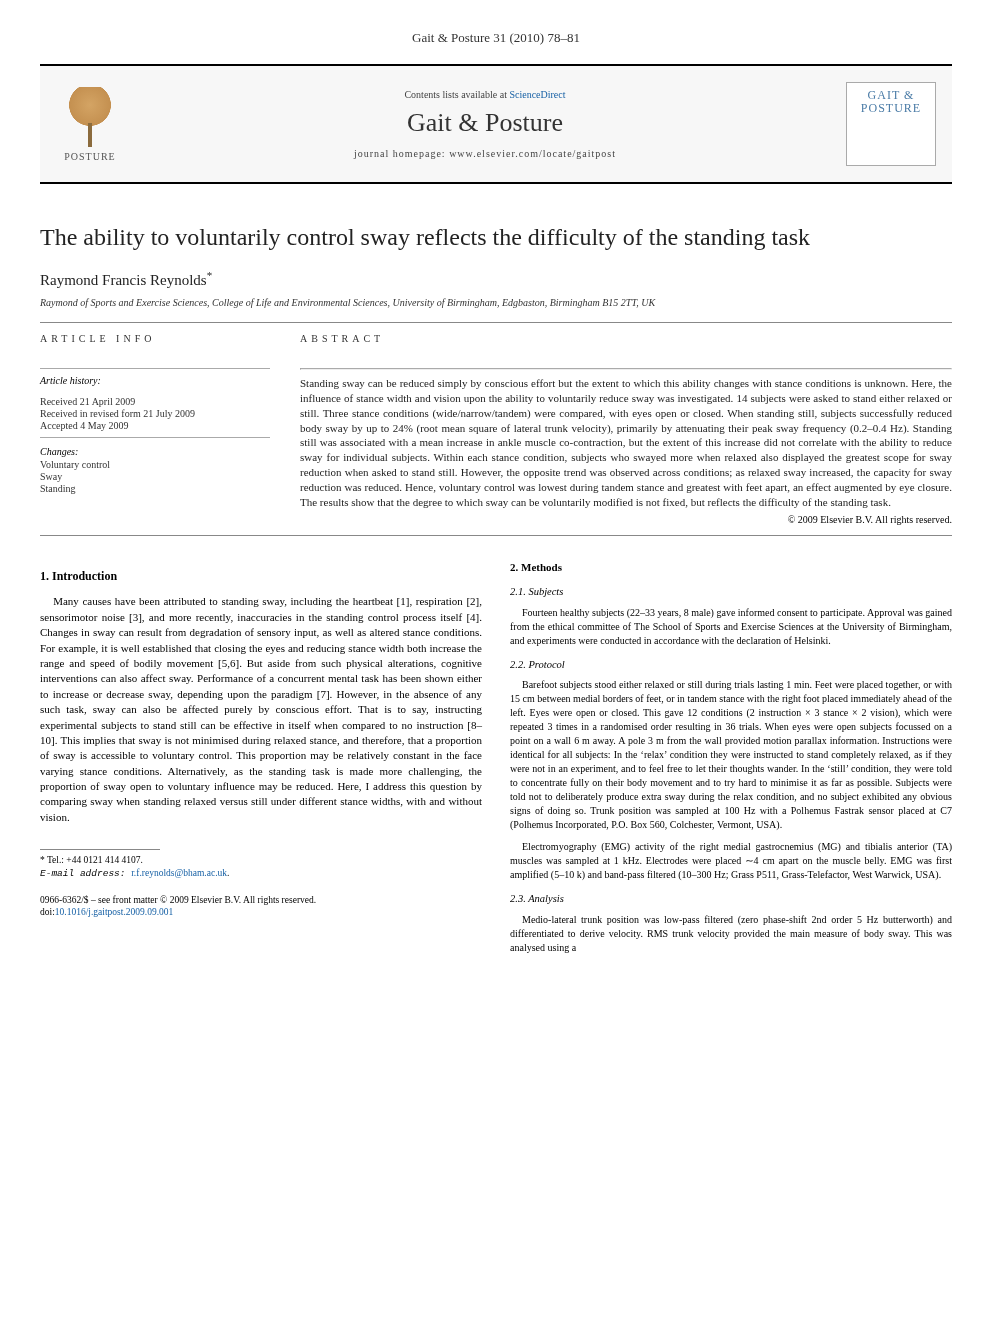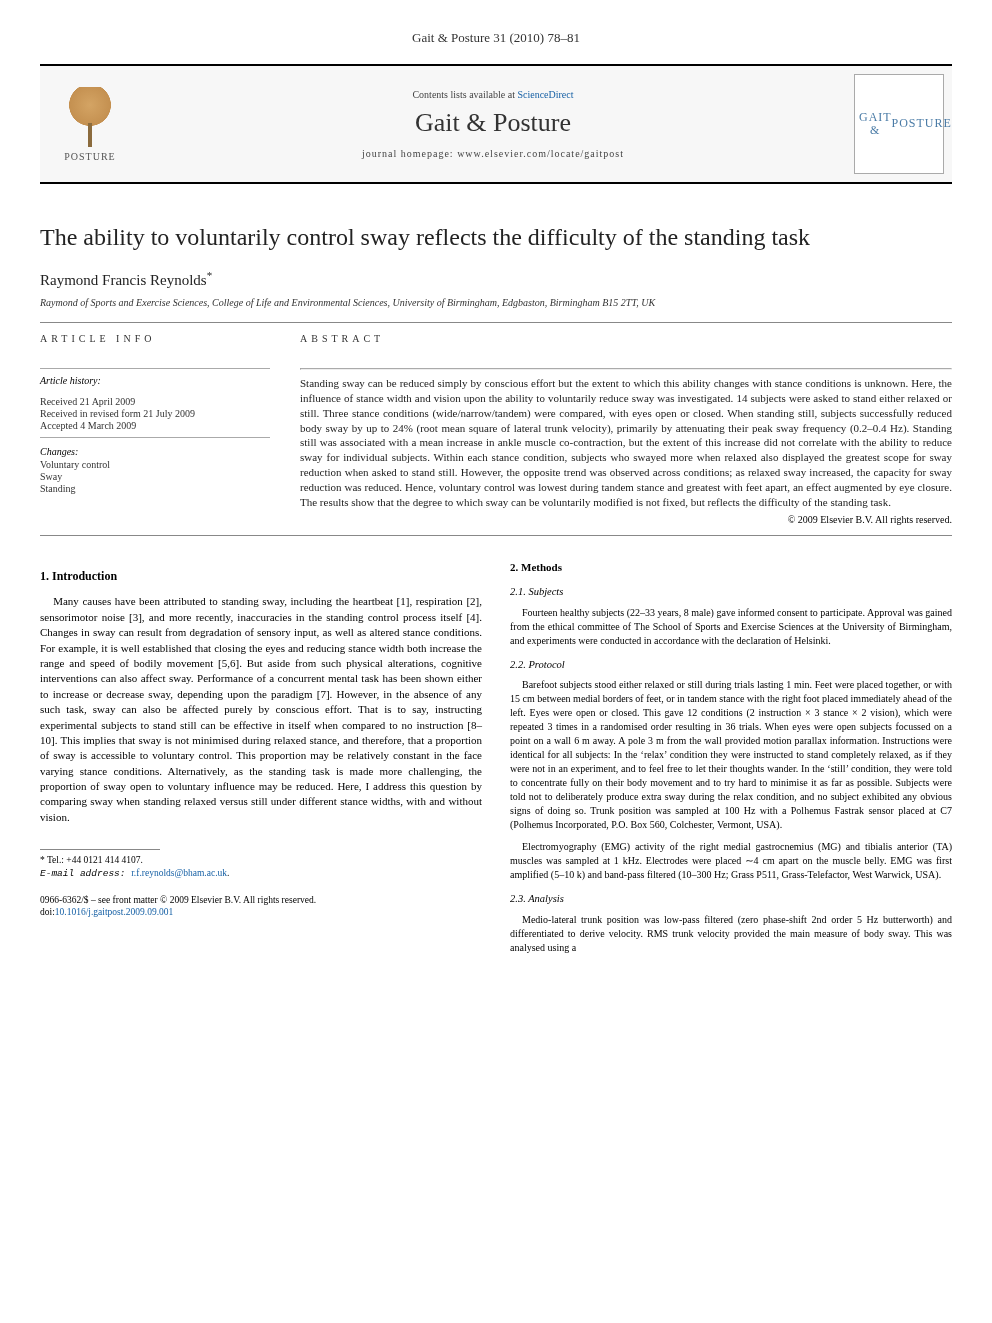--- a/index.html
+++ b/index.html
@@ -77,24 +77,24 @@
     margin-bottom: 10px;
   }
   .homepage-line {
     font-size: 10px;
     letter-spacing: 1px;
     color: #444;
   }
   .cover-thumb {
     width: 90px;
     border: 1px solid #aaa;
-    margin: 8px;
+    margin: 16px;
     background: #fff;
     display: flex;
-    flex-direction: row;
+    flex-direction: column;
     align-items: center;
     justify-content: flex-start;
     padding: 6px 4px;
   }
   .cover-title {
     font-size: 12px;
     color: #4a7ba6;
     text-align: center;
     line-height: 1.1;
     font-family: 'Times New Roman', serif;
@@ -218,21 +218,21 @@
 
 <hr class="rule">
 
 <div class="info-abstract">
   <div class="info-col">
     <div class="info-head">ARTICLE INFO</div>
     <hr class="rule2">
     <div class="info-block-label">Article history:</div>
     <div class="info-line">Received 21 April 2009</div>
     <div class="info-line">Received in revised form 21 July 2009</div>
-    <div class="info-line">Accepted 4 March 2009</div>
+    <div class="info-line">Accepted 4 May 2009</div>
     <hr class="rule2">
     <div class="keywords-label">Changes:</div>
     <div class="info-line">Voluntary control</div>
     <div class="info-line">Sway</div>
     <div class="info-line">Standing</div>
   </div>
   <div class="abs-col">
     <div class="abs-head">ABSTRACT</div>
     <hr class="rule2" style="border-top:1px solid #aaa; margin:6px 0;">
     <div class="abstract-text">Standing sway can be reduced simply by conscious effort but the extent to which this ability changes with stance conditions is unknown. Here, the influence of stance width and vision upon the ability to voluntarily reduce sway was investigated. 14 subjects were asked to stand either relaxed or still. Three stance conditions (wide/narrow/tandem) were compared, with eyes open or closed. When standing still, subjects successfully reduced body sway by up to 24% (root mean square of lateral trunk velocity), primarily by attenuating their peak sway frequency (0.2–0.4 Hz). Standing still was associated with a mean increase in ankle muscle co-contraction, but the extent of this increase did not correlate with the ability to reduce sway for individual subjects. Within each stance condition, subjects who swayed more when relaxed also displayed the greatest scope for sway reduction when asked to stand still. However, the opposite trend was observed across conditions; as relaxed sway increased, the capacity for sway reduction was reduced. Hence, voluntary control was lowest during tandem stance and greatest with feet apart, an effect augmented by eye closure. The results show that the degree to which sway can be voluntarily modified is not fixed, but reflects the difficulty of the standing task.</div>

